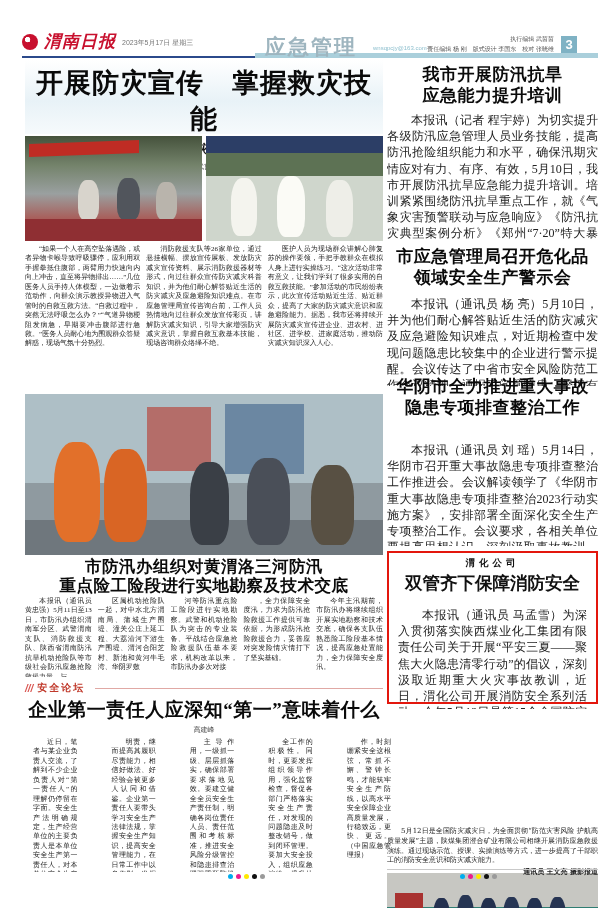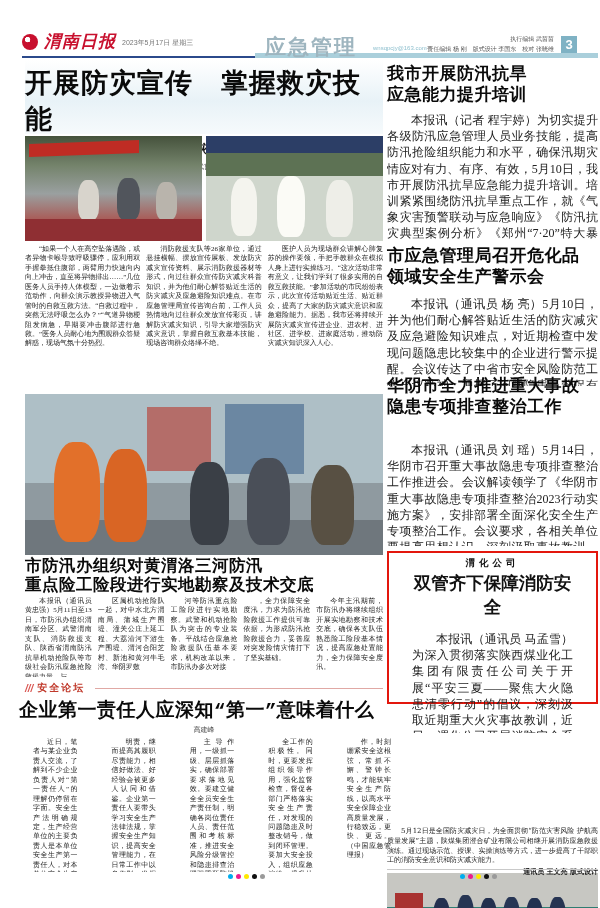--- a/index.html
+++ b/index.html
@@ -15,21 +15,21 @@
   .rule-navy{left:22px;top:56px;width:233px;height:2px;background:#2b4a8b;}
   .rule-teal{left:255px;top:53px;width:343px;height:5px;background:#aacfdb;}
   .section-title{left:265px;top:33px;font-size:21px;font-weight:bold;color:#9eb5bf;letter-spacing:2px;}
   .section-email{left:373px;top:45px;font-size:6px;color:#8fc0cf;}
   .issue{left:296px;top:60px;font-size:6px;color:#999;}
   .editors{right:46px;top:34px;text-align:right;font-size:6px;color:#555;line-height:1.7;}
   .pagenum{right:23px;top:36px;width:16px;height:17px;background:#7fb2c4;color:#fff;
            font-size:13px;font-weight:bold;display:flex;align-items:center;justify-content:center;}
 
   
-  .headline{font-weight:900;color:#0a0a0a;text-align:left;font-family:Liberation Mono, monospace;}
+  .headline{font-weight:900;color:#0a0a0a;text-align:center;font-family:Liberation Serif, serif;}
   .bodytext{font-family:Liberation Serif, serif;font-size:12px;line-height:1.35;text-align:justify;color:#222;overflow:hidden;}
   .cols{display:flex;gap:6px;overflow:hidden;}
   .cols>div{flex:1;font-family:"Liberation Serif",serif;font-size:7px;line-height:1.35;text-align:justify;color:#222;text-indent:2em;overflow:hidden;}
 
   
   .lead-head{left:25px;top:60px;width:358px;height:74px;text-align:center;
              background:linear-gradient(180deg,#ffffff,#e8f2f7 55%,#f6fafc);}
   .lead-title{font-size:27px;font-weight:900;letter-spacing:1px;padding-top:5px;}
   .lead-sub{font-family:"DejaVu Serif",serif;font-style:italic;font-weight:bold;font-size:12px;margin-top:4px;letter-spacing:1px;color:#1a1a1a;}
   .lead-byline{font-size:7px;color:#555;margin-top:4px;}
@@ -52,28 +52,28 @@
 
   
   .flood-title{left:25px;top:557px;width:358px;font-size:16.5px;line-height:1.18;letter-spacing:.5px;}
   .flood-cols{left:25px;top:597px;width:358px;height:80px;}
 
   
   .forum-kicker{left:25px;top:681px;width:358px;display:flex;align-items:center;gap:4px;}
   .slashes{color:#d9534f;font-weight:900;font-style:italic;font-size:10px;}
   .kicker-label{color:#c0392b;font-weight:bold;font-size:10px;letter-spacing:2px;}
   .kicker-line{flex:1;border-top:1px solid #e0a8a4;margin-left:6px;}
-  .forum-title{left:19px;top:697px;width:358px;font-size:19px;letter-spacing:.5px;}
+  .forum-title{left:25px;top:697px;width:358px;font-size:19px;letter-spacing:.5px;}
   .forum-byline{left:25px;top:725px;width:358px;text-align:center;font-size:7px;color:#444;}
   .forum-cols{left:33px;top:738px;width:358px;height:134px;gap:34px;}
 
   
   .r-title{width:211px;left:387px;font-size:17px;line-height:1.25;letter-spacing:.5px;}
   .r-body{width:211px;left:387px;text-indent:2em;}
-  .boxed{left:387px;top:551px;width:211px;height:153px;border:2.5px solid #e3170d;box-sizing:border-box;padding:4px 23px;}
+  .boxed{left:387px;top:551px;width:211px;height:153px;border:2.5px solid #e3170d;box-sizing:border-box;padding:4px 9px;}
   .boxed-kicker{text-align:center;font-family:"Liberation Serif",serif;font-weight:bold;font-size:9.5px;letter-spacing:4px;}
   .boxed-title{text-align:center;font-size:17.5px;font-weight:900;margin-top:1px;}
   .boxed-body{margin-top:12px;height:102px;}
   .caption{left:387px;top:827px;width:211px;font-family:"DejaVu Serif",serif;font-size:7px;line-height:1.4;text-align:justify;color:#222;text-indent:2em;}
   .credit{display:block;text-align:right;font-weight:bold;text-indent:0;margin-top:1px;}
   .bottom-rule{left:387px;top:869px;width:211px;height:1px;background:#c9c9c9;}
 
   
   .dots{display:flex;gap:3px;}
   .dots span{width:5px;height:5px;border-radius:50%;display:block;background:#ccc;}
@@ -193,21 +193,21 @@
     <div class="fig" style="left:33%;top:20%;width:8%;height:44%;background:#263553;"></div>
     <div class="fig" style="left:44%;top:22%;width:8%;height:42%;background:#22304e;"></div>
     <div class="fig" style="left:55%;top:21%;width:8%;height:43%;background:#273655;"></div>
     <div class="fig" style="left:66%;top:22%;width:8%;height:42%;background:#223150;"></div>
     <div class="fig" style="left:77%;top:21%;width:8%;height:43%;background:#263452;"></div>
 
   </div>
 
   <div class="abs caption">
     <span>5月12日是全国防灾减灾日，为全面贯彻“防范灾害风险 护航高质量发展”主题，陕煤集团澄合矿业有限公司相继开展消防应急救援演练。通过现场示范、授课、实操演练等方式，进一步提高了干部职工的消防安全意识和防灾减灾能力。</span>
-    <span class="credit">通讯员 王文亮 版式设计</span>
+    <span class="credit">通讯员 王文亮 摄影报道</span>
   </div>
   <div class="abs bottom-rule"></div>
 
   <div class="abs dots" style="left:228px;top:874px;">
     <span style="background: rgb(0, 173, 238);"></span>
     <span style="background: rgb(236, 28, 141);"></span>
     <span style="background: rgb(255, 232, 0);"></span>
     <span style="background: rgb(17, 17, 17);"></span>
     <span style="background: rgb(154, 154, 154);"></span>
   </div>

